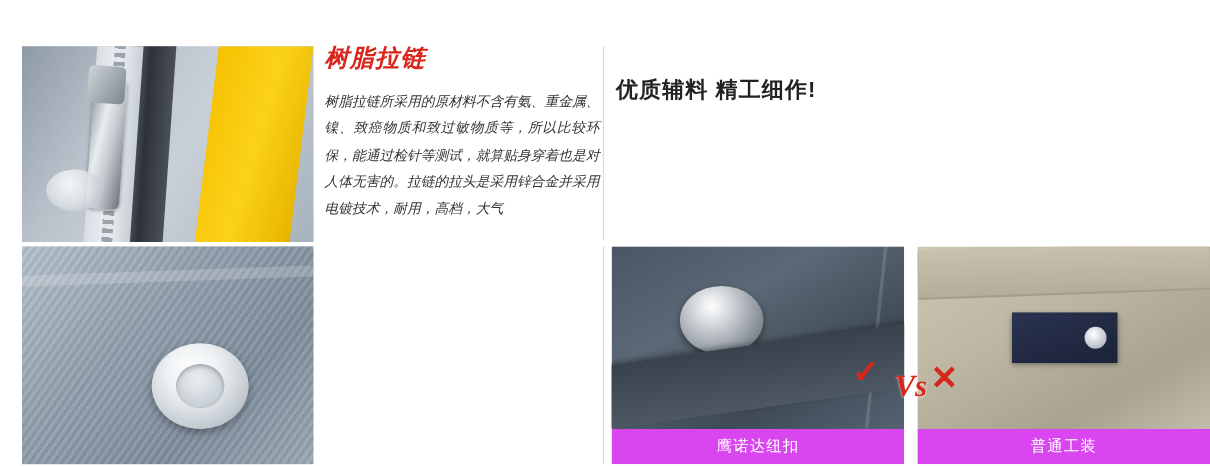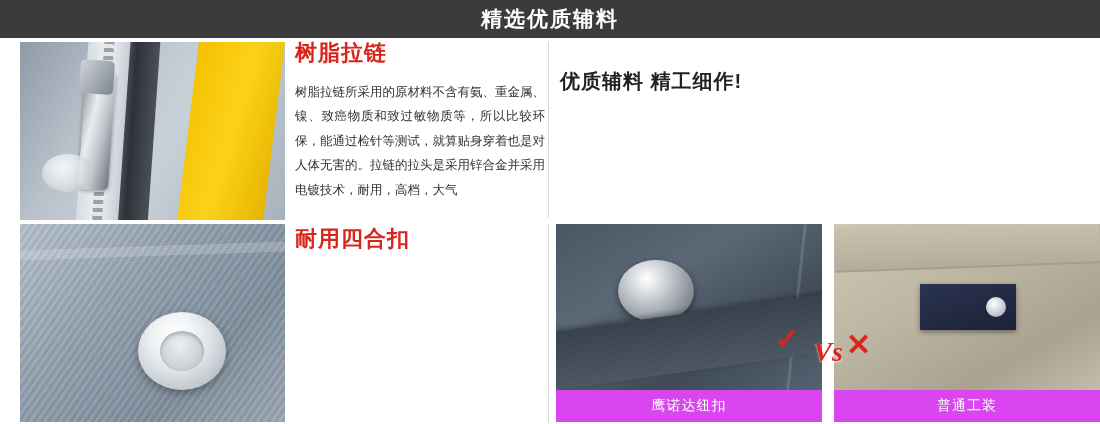--- a/index.html
+++ b/index.html
@@ -90,21 +90,21 @@
     position: absolute; left: 22px; top: 112px;
     width: 52px; height: 38px;
     border-radius: 50%;
     background: radial-gradient(circle at 40% 35%, #ffffff 0%, #dfe4e8 45%, #aab3bb 100%);
     opacity: .85;
   }
 
   .block-zipper-text {
     position: absolute;
     left: 295px; top: 0;
-    width: 250px; height: 184px;
+    width: 250px; height: 184px; font-style: italic;
   }
   .block-quality {
     position: absolute;
     left: 560px; top: 30px;
     width: 530px;
   }
   .divider-v {
     position: absolute;
     left: 548px; top: 4px;
     width: 1px; height: 176px;
@@ -299,23 +299,20 @@
     font-style: italic;
     z-index: 5;
     text-shadow: 0 1px 2px rgba(255,255,255,.8);
   }
 </style>
 </head>
 <body>
 
 <div class="page">
 
-  <div class="header">
-    <span class="header-title">精选优质辅料</span>
-  </div>
 
   <div class="row1">
 
     <div class="photo-zipper">
       <div class="zip-yellow"></div>
       <div class="zip-grayband"></div>
       <div class="zip-tape"></div>
       <div class="zip-teeth"></div>
       <div class="zip-pull"></div>
       <div class="zip-slider"></div>
@@ -337,21 +334,20 @@
 
   <div class="row2">
 
     <div class="photo-snap">
       <div class="snap-twill"></div>
       <div class="snap-seam"></div>
       <div class="snap-button"></div>
     </div>
 
     <div class="block-snap-text">
-      <h3 class="red-title">耐用四合扣</h3>
     </div>
 
     <div class="divider-v2"></div>
 
     <div class="compare">
 
       <div class="card left">
         <div class="card-photo">
           <div class="photo-dark">
             <div class="dark-seam"></div>

